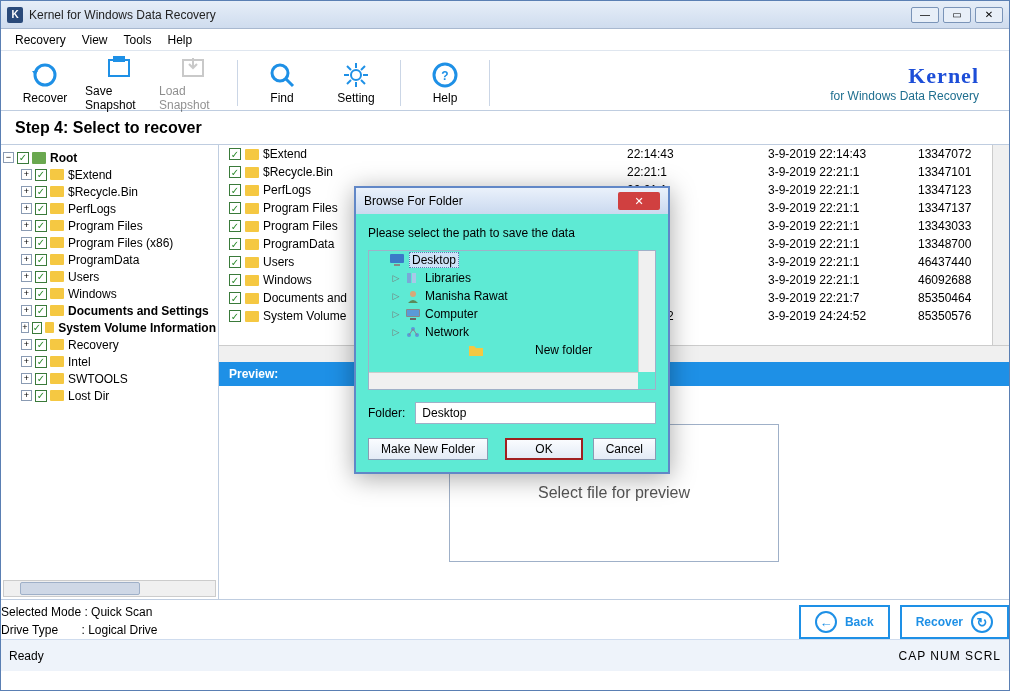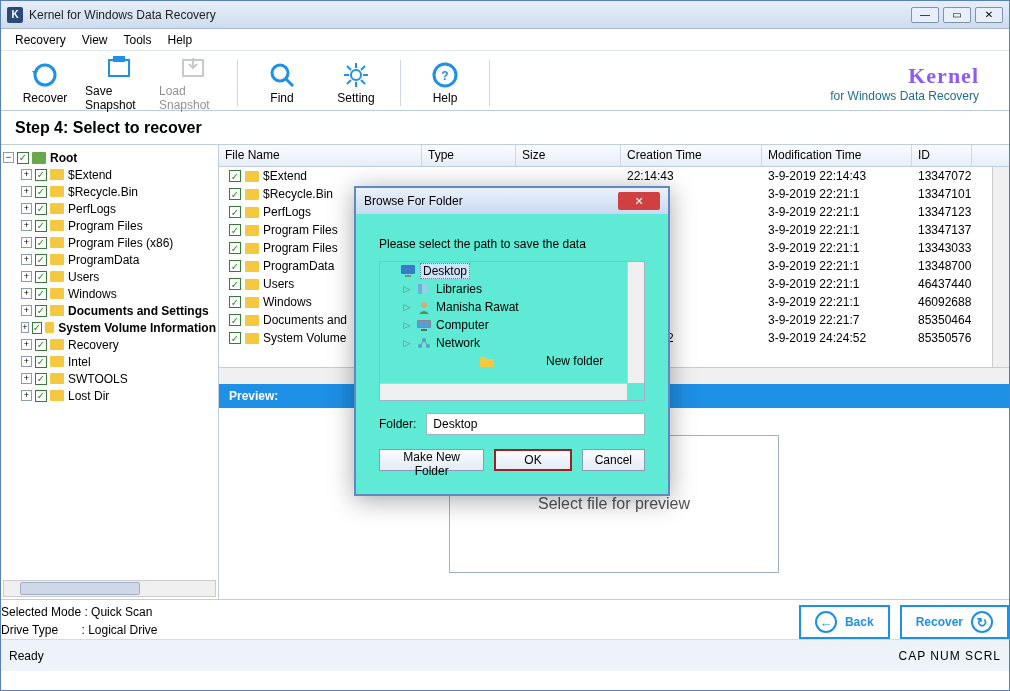--- a/index.html
+++ b/index.html
@@ -15,21 +15,21 @@
 
 .menubar { height: 22px; display: flex; align-items: center; gap: 16px; padding: 0 14px; background: #fff; border-bottom: 1px solid #dfe6ef; }
 .menubar span { cursor: pointer; }
 
 .toolbar { height: 60px; display: flex; align-items: center; gap: 6px; padding: 4px 10px 0 10px; border-bottom: 1px solid #bfcde0; background: #fff; }
 .tool-btn { width: 68px; height: 56px; display: flex; flex-direction: column; align-items: center; justify-content: center; gap: 2px; border-radius: 3px; cursor: pointer; }
 .tool-btn.disabled { opacity: .45; cursor: default; }
 .tool-btn .icon { width: 28px; height: 28px; display: flex; align-items: center; justify-content: center; }
 .tool-sep { width: 1px; height: 46px; background: #cbd6e6; margin: 0 4px; }
 .toolbar .brand { margin-left: auto; text-align: right; padding-right: 20px; }
-.toolbar .brand .b1 { font-family: Georgia, serif; font-size: 22px; color: #8b5cf6; font-weight: bold; letter-spacing: 1px; }
+.toolbar .brand .b1 { font-family: Georgia, serif; font-size: 22px; color: #1d4ed8; font-weight: bold; letter-spacing: 1px; }
 .toolbar .brand .b2 { color: #1e6e8f; font-size: 12px; }
 
 .step-header { height: 34px; padding: 0 14px; display: flex; align-items: center; font-size: 16px; font-weight: bold; background: #fff; border-bottom: 1px solid #bfcde0; }
 
 .content { display: flex; height: 454px; background: #fff; }
 .tree-pane { width: 218px; border-right: 1px solid #bfcde0; overflow: hidden; position: relative; }
 .tree { padding: 4px 2px; }
 .tree-row { display: flex; align-items: center; height: 17px; white-space: nowrap; }
 .tree-row .exp { width: 11px; height: 11px; border: 1px solid #8a9bb3; font-size: 9px; line-height: 9px; text-align: center; margin-right: 3px; cursor: pointer; background:#fff; }
 .tree-row .chk { width: 12px; height: 12px; border: 1px solid #3a7a3a; margin-right: 3px; display: inline-flex; align-items: center; justify-content: center; color: #2a8a2a; font-size: 10px; cursor: pointer; }
@@ -61,21 +61,21 @@
 .big-btn { height: 34px; padding: 0 14px; border: 2px solid #1e90e6; background: #fff; color: #1e90e6; font-size: 15px; font-weight: 600; display: flex; align-items: center; gap: 8px; cursor: pointer; }
 .big-btn .circ { width: 22px; height: 22px; border: 2px solid #1e90e6; border-radius: 50%; display: inline-flex; align-items: center; justify-content: center; font-size: 13px; }
 
 .statusbar { height: 32px; background: #eef3fa; border-top: 1px solid #cfdcee; display: flex; align-items: center; padding: 0 8px; font-size: 11px; text-align: center; }
 .statusbar .right { margin-left: auto; letter-spacing: 1px; }
 
 
 .dialog { position: absolute; left: 354px; top: 186px; width: 316px; border: 2px solid #6187c7; background: #5eead4; box-shadow: 0 4px 24px rgba(0,0,0,.35); }
 .dialog .dlg-title { height: 26px; background: linear-gradient(#eaf1fb,#cad9ef); display: flex; align-items: center; padding: 0 8px; font-size: 12px; }
 .dialog .dlg-close { margin-left: auto; width: 42px; height: 18px; background: #d04040; color: #fff; border-radius: 2px; display: flex; align-items: center; justify-content: center; font-size: 11px; cursor: pointer; }
-.dialog .dlg-body { padding: 23px; }
+.dialog .dlg-body { padding: 12px; }
 .dialog .msg { margin-bottom: 10px; }
 .dialog .folder-tree { height: 140px; border: 1px solid #9fb0c8; overflow: hidden; position: relative; }
 .folder-tree .ft-row { display: flex; align-items: center; height: 18px; padding-left: 6px; white-space: nowrap; }
 .folder-tree .ft-row .arr { width: 10px; color: #777; font-size: 9px; text-align: center; }
 .folder-tree .ft-row .ico { width: 16px; height: 14px; margin: 0 4px; display: inline-flex; align-items: center; justify-content: center; }
 .folder-tree .ft-row.sel span.txt { background: #cde3f8; border: 1px dotted #5a7fb3; padding: 0 2px; }
 .folder-tree .ft-row.lvl1 { padding-left: 22px; }
 .folder-tree .ft-row.lvl2 { padding-left: 38px; gap: 47px; }
 .folder-tree .ft-scroll-v { position: absolute; right: 0; top: 0; bottom: 17px; width: 17px; background: #f0f0f0; border-left: 1px solid #ccc; }
 .folder-tree .ft-scroll-h { position: absolute; left: 0; right: 17px; bottom: 0; height: 17px; background: #f0f0f0; border-top: 1px solid #ccc; }
@@ -277,28 +277,20 @@
      <span class="fld"></span>
      <span class="lbl" style="">Lost Dir</span>
           </div>
         </div>
       <div class="tree-scroll-h">
           <div class="thumb"></div>
         </div>
     </div>
 
     <div class="list-pane">
-      <div class="list-headers">
-        <div class="col" style="width:203px">File Name</div>
-        <div class="col" style="width:94px">Type</div>
-        <div class="col" style="width:105px">Size</div>
-        <div class="col" style="width:141px">Creation Time</div>
-        <div class="col" style="width:150px">Modification Time</div>
-        <div class="col" style="width:60px">ID</div>
-      </div>
       <div class="list-body">
         <div id="rows">
   <div class="list-row">
     <div class="cell" style="width:203px;display:flex;align-items:center">
       <span class="chk">✓</span>
       <span class="fld"></span>
       <span>$Extend</span>
     </div>
     <div class="cell" style="width:94px"></div>
     <div class="cell" style="width:105px"></div>

